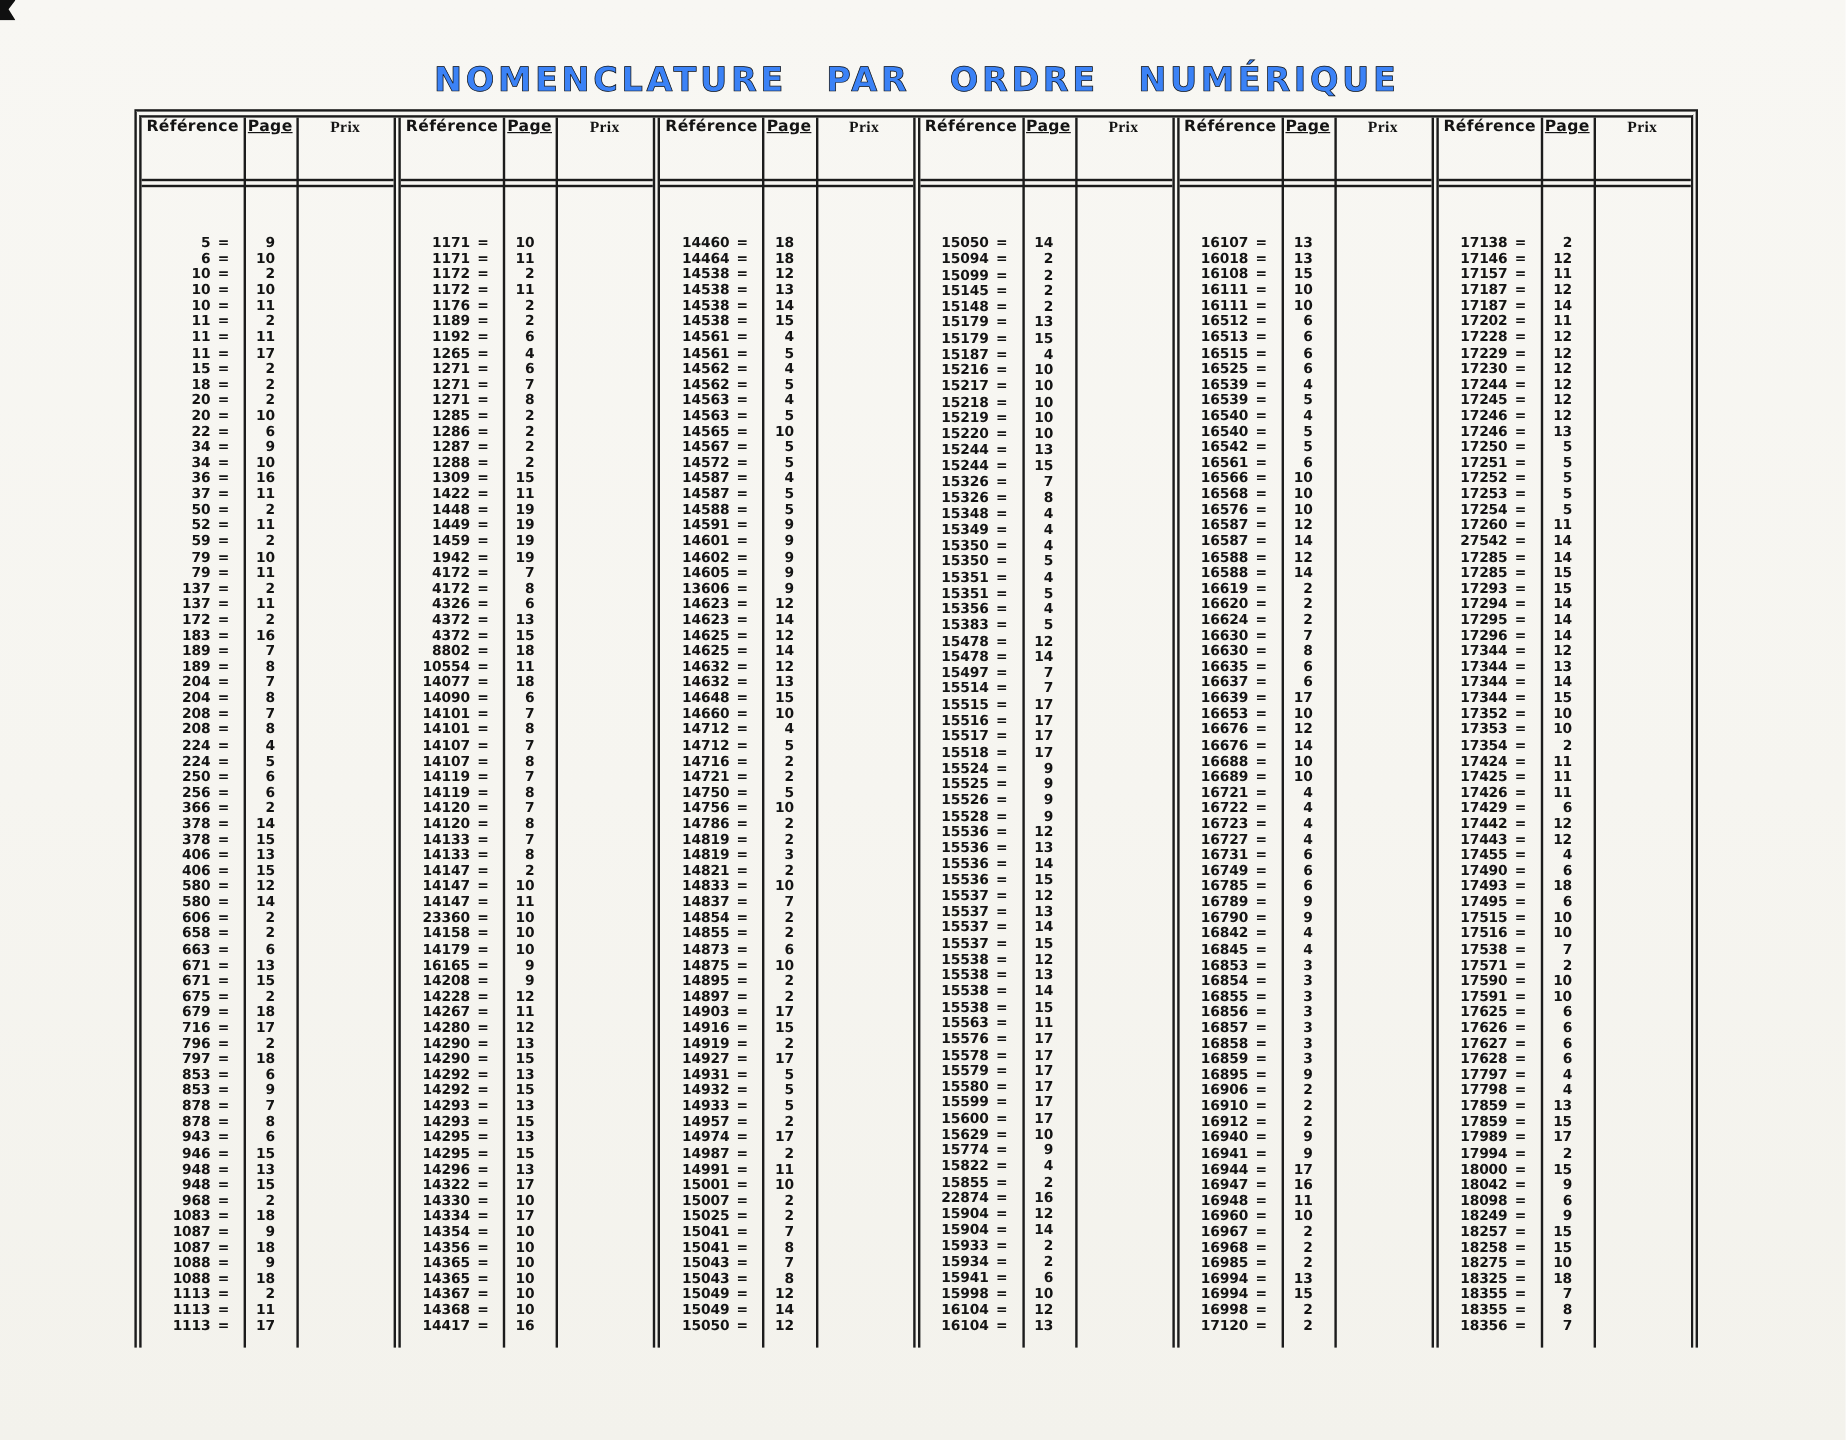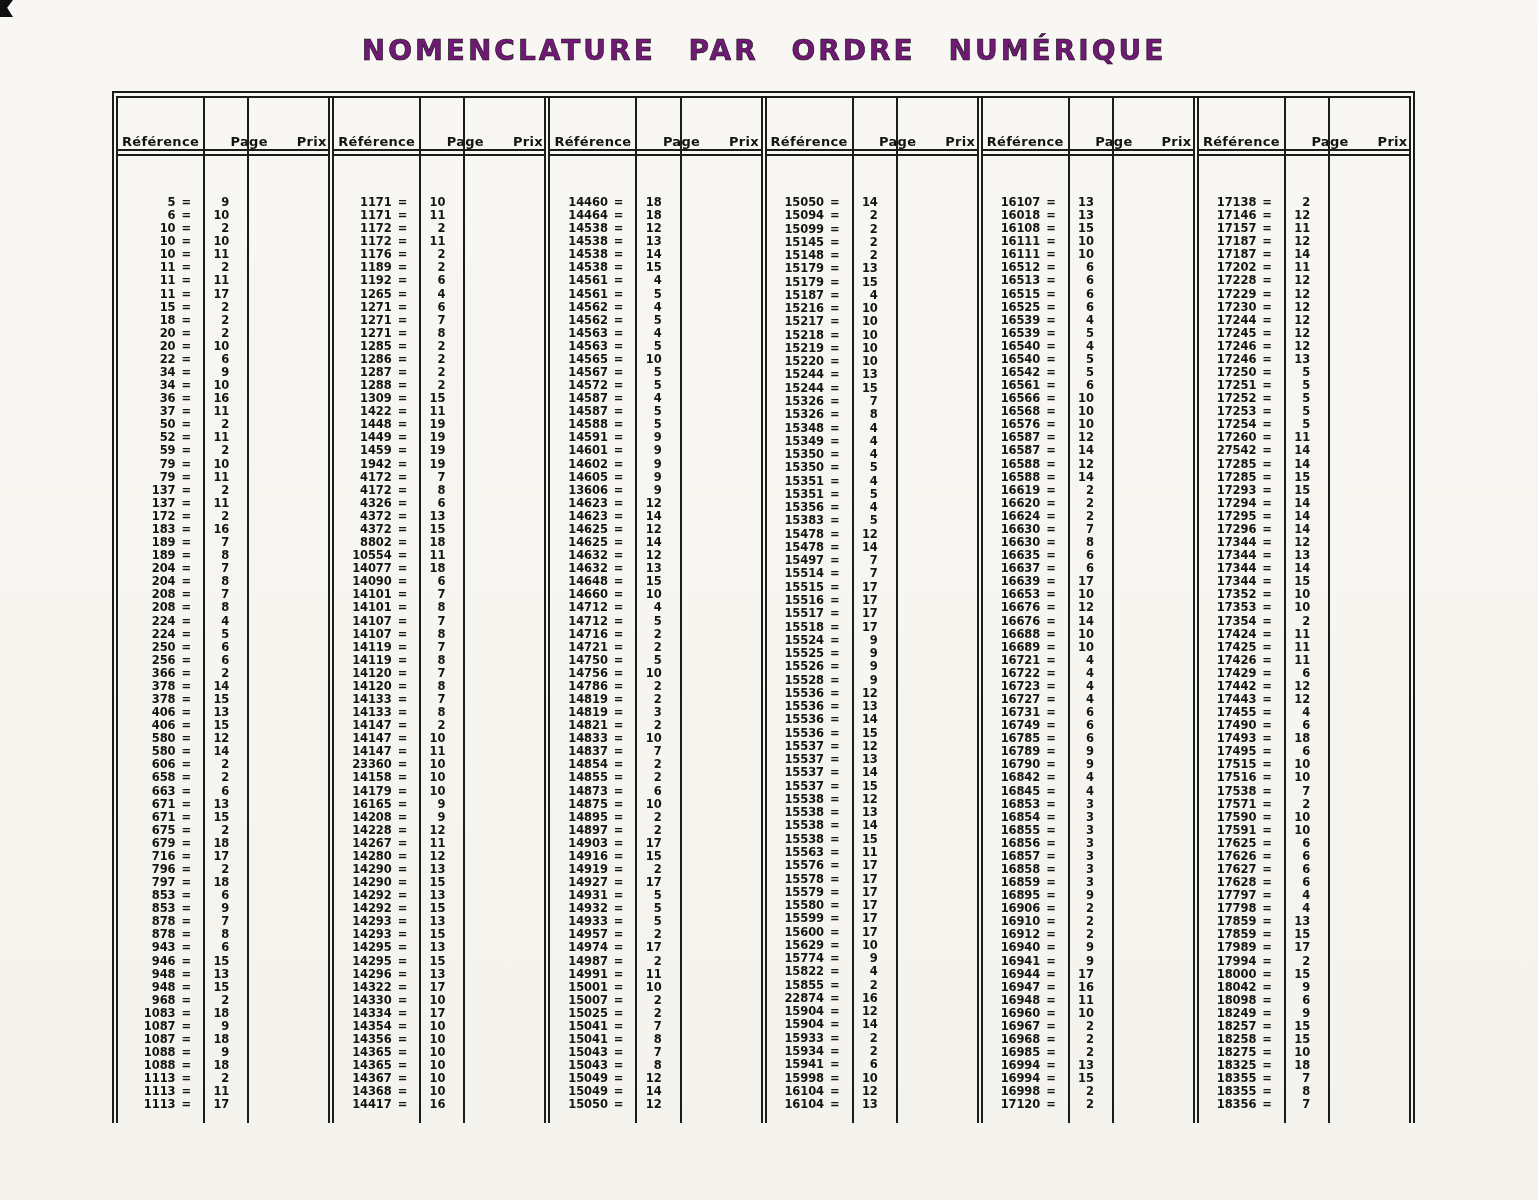--- a/index.html
+++ b/index.html
@@ -7,50 +7,50 @@
     width:1538px;height:1200px;position:relative;overflow:hidden;
     background:linear-gradient(180deg,#f8f7f3 0%,#f6f5f0 55%,#f3f2ec 100%);
     font-family:"DejaVu Sans","Liberation Sans",sans-serif;
     color:#141414;
   }
   .corner-artifact{
     position:absolute;left:0;top:0;width:13px;height:17px;background:#101010;
     clip-path:polygon(0 0,100% 0,55% 45%,100% 100%,0 100%);
   }
   .page-title{
-    position:absolute;left:113px;top:34px;width:1302px;
+    position:absolute;left:113px;top:50px;width:1302px;
     text-align:center;font-size:28px;font-weight:bold;
-    letter-spacing:3px;word-spacing:20px;color:#701a75;
+    letter-spacing:3px;word-spacing:20px;color:#3b82f6;
     -webkit-text-stroke:0.6px #0e0e0e;
     white-space:nowrap;
   }
   .table-frame{
     position:absolute;left:112px;top:91px;width:1303px;height:1032px;
     box-sizing:border-box;
     border-top:7px double #1c1c1c;
     border-left:6px double #1c1c1c;
     border-right:6px double #1c1c1c;
     display:flex;
   }
   .group{
     flex:1 1 0;position:relative;display:flex;flex-direction:column;min-width:0;
   }
   .group + .group{border-left:6px double #1c1c1c;}
   .vline{position:absolute;top:0;bottom:0;width:2px;background:#1c1c1c;}
   .v1{left:40.5%;}
   .v2{left:61.5%;}
   .group-header{
-    height:51px;display:flex;align-items:flex-end;
+    height:51px;display:flex;align-items:flex-start;
     border-bottom:7px double #1c1c1c;
-    font-size:13px;font-weight:bold;letter-spacing:0.3px;gap:24px;
+    font-size:13px;font-weight:bold;letter-spacing:0.3px;
   }
   .hcell{text-align:center;white-space:nowrap;}
   .h-reference{width:40.5%;}
-  .h-page{width:21%;}
-  .h-prix{flex:1;}
+  .h-page{width:21%;text-decoration:underline;}
+  .h-prix{flex:1;font-family:Liberation Serif, serif;}
   .rows{
     flex:1;display:flex;flex-direction:column;
     justify-content:space-between;
     padding:40px 0 12px 0;box-sizing:border-box;
   }
   .row{
     display:flex;align-items:center;height:12px;
     font-size:11.5px;font-weight:bold;line-height:12px;
     letter-spacing:-0.1px;white-space:nowrap;
   }

